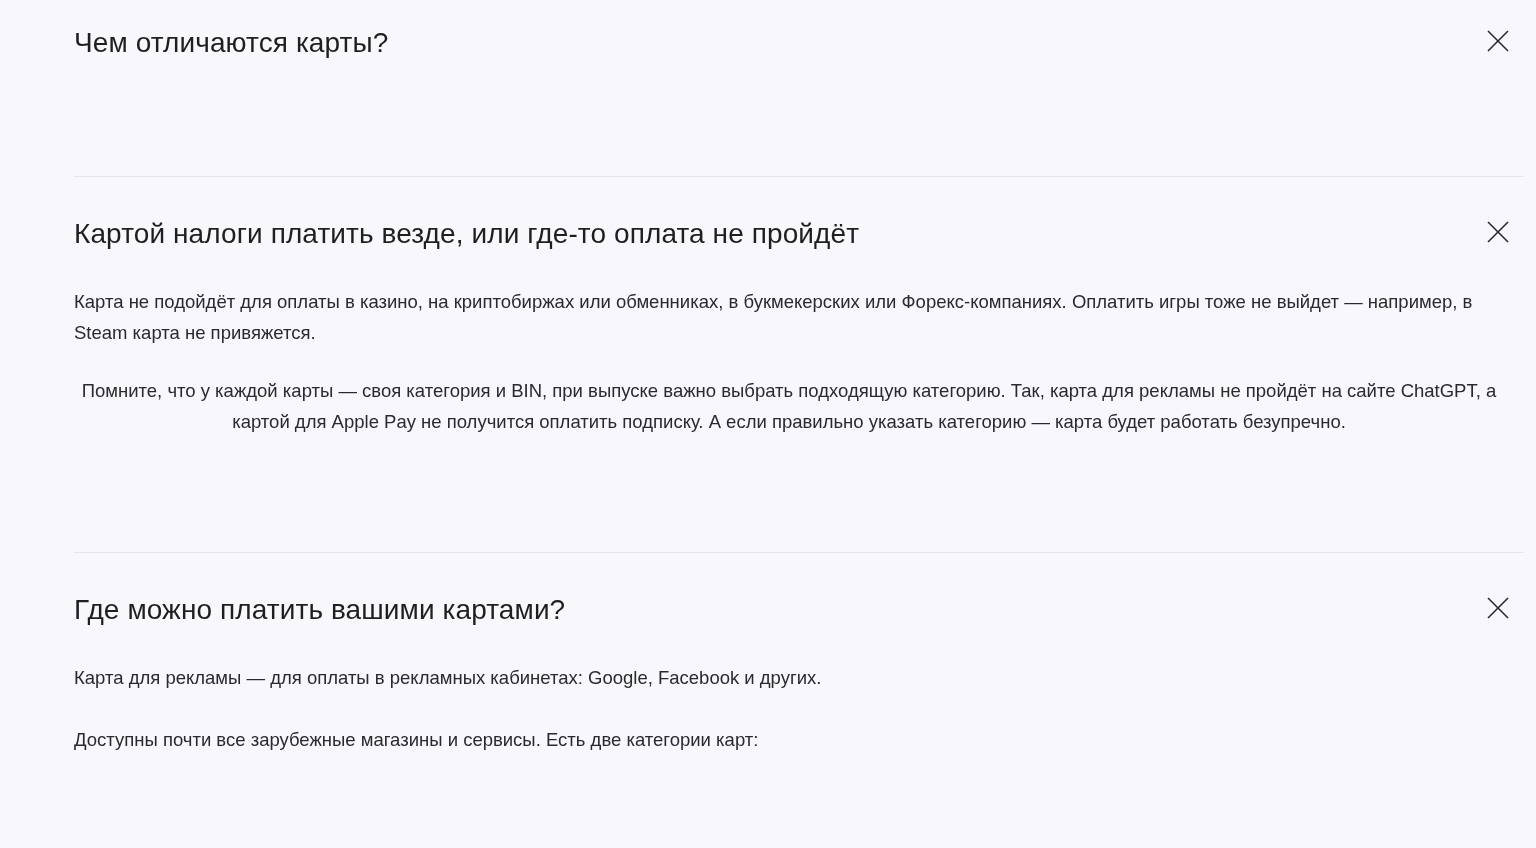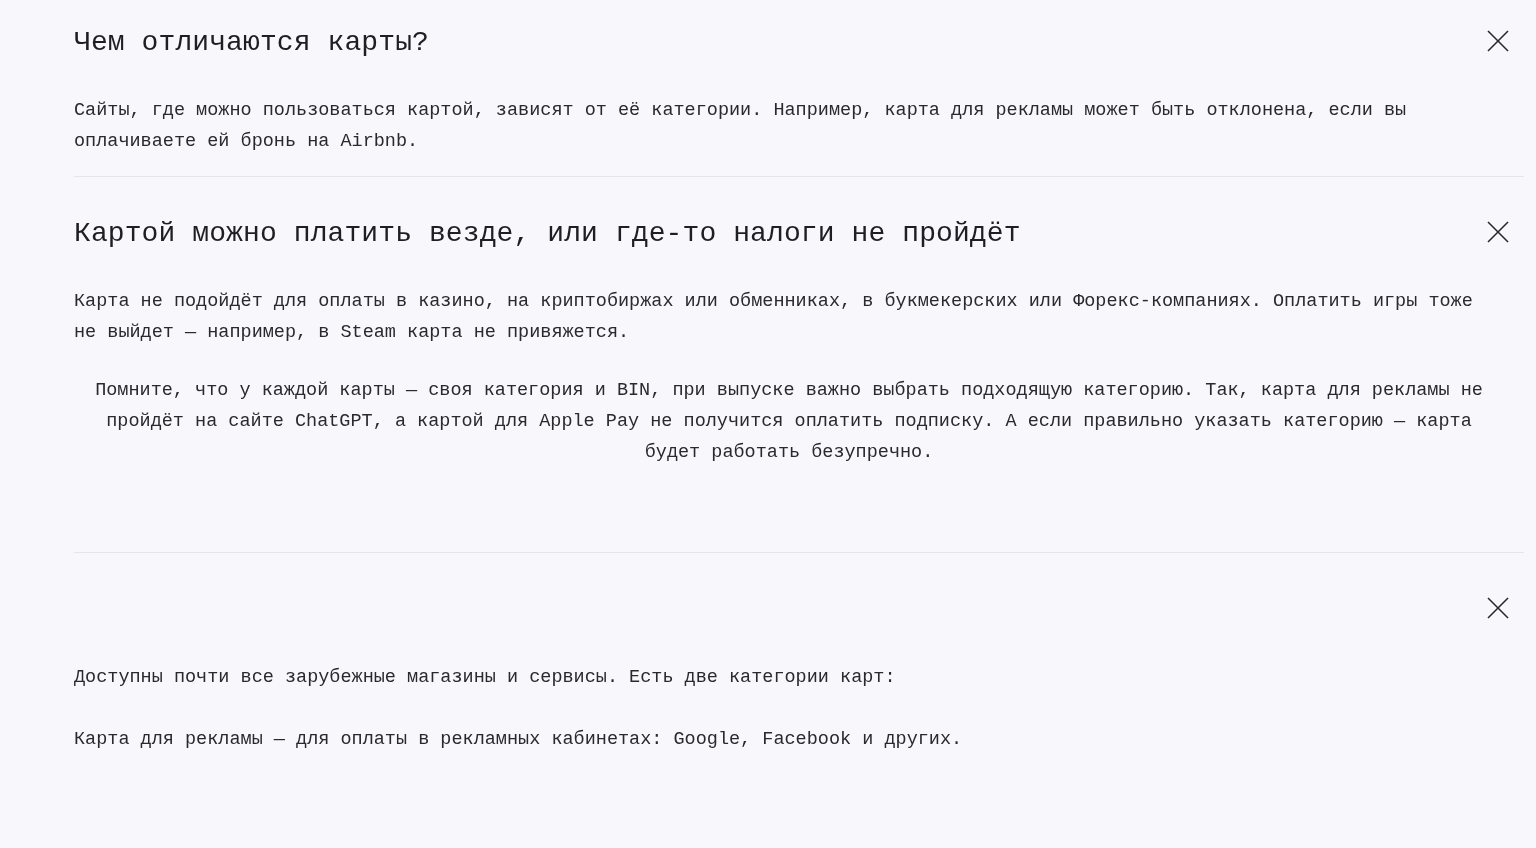--- a/index.html
+++ b/index.html
@@ -12,21 +12,20 @@
     }
     body {
       font-family: "Liberation Sans", "DejaVu Sans", sans-serif;
       color: #222226;
     }
     .faq {
       position: absolute;
       left: 74px;
       top: 0;
       width: 1450px;
-      font-family: Liberation Mono, monospace;
     }
     .faq-item {
       position: relative;
       border-bottom: 1px solid #e6e6ea;
     }
     .faq-item.last { border-bottom: none; }
     .faq-title {
       margin: 0;
       font-size: 28px;
       font-weight: 400;
@@ -78,45 +77,43 @@
 <div class="faq">
 
   <section class="faq-item" id="item-1">
     <h2 class="faq-title">Чем отличаются карты?</h2>
     <span class="close-btn">
       <svg width="24" height="24" viewBox="0 0 24 24">
         <line x1="2" y1="2" x2="22" y2="22" stroke="#2a2a2e" stroke-width="1.6"></line>
         <line x1="22" y1="2" x2="2" y2="22" stroke="#2a2a2e" stroke-width="1.6"></line>
       </svg>
     </span>
-    <div class="faq-body">
-      <p>Сайты, где можно пользоваться картой, зависят от её категории. Например, карта для рекламы может быть отклонена, если вы оплачиваете ей бронь на Airbnb.</p>
-    </div>
   </section>
 
   <section class="faq-item" id="item-2">
-    <h2 class="faq-title">Картой можно платить везде, или где-то налоги не пройдёт</h2>
+    <h2 class="faq-title">Картой налоги платить везде, или где-то оплата не пройдёт</h2>
     <span class="close-btn">
       <svg width="24" height="24" viewBox="0 0 24 24">
         <line x1="2" y1="2" x2="22" y2="22" stroke="#2a2a2e" stroke-width="1.6"></line>
         <line x1="22" y1="2" x2="2" y2="22" stroke="#2a2a2e" stroke-width="1.6"></line>
       </svg>
     </span>
     <div class="faq-body">
       <p>Карта не подойдёт для оплаты в казино, на криптобиржах или обменниках, в букмекерских или Форекс-компаниях. Оплатить игры тоже не выйдет — например, в Steam карта не привяжется.</p>
       <p>Помните, что у каждой карты — своя категория и BIN, при выпуске важно выбрать подходящую категорию. Так, карта для рекламы не пройдёт на сайте ChatGPT, а картой для Apple Pay не получится оплатить подписку. А если правильно указать категорию — карта будет работать безупречно.</p>
     </div>
   </section>
 
   <section class="faq-item last" id="item-3">
+    <h2 class="faq-title">Где можно платить вашими картами?</h2>
     <span class="close-btn">
       <svg width="24" height="24" viewBox="0 0 24 24">
         <line x1="2" y1="2" x2="22" y2="22" stroke="#2a2a2e" stroke-width="1.6"></line>
         <line x1="22" y1="2" x2="2" y2="22" stroke="#2a2a2e" stroke-width="1.6"></line>
       </svg>
     </span>
     <div class="faq-body">
+      <p>Карта для рекламы — для оплаты в рекламных кабинетах: Google, Facebook и других.</p>
       <p>Доступны почти все зарубежные магазины и сервисы. Есть две категории карт:</p>
-      <p>Карта для рекламы — для оплаты в рекламных кабинетах: Google, Facebook и других.</p>
     </div>
   </section>
 
 </div>
 
 </body></html>

